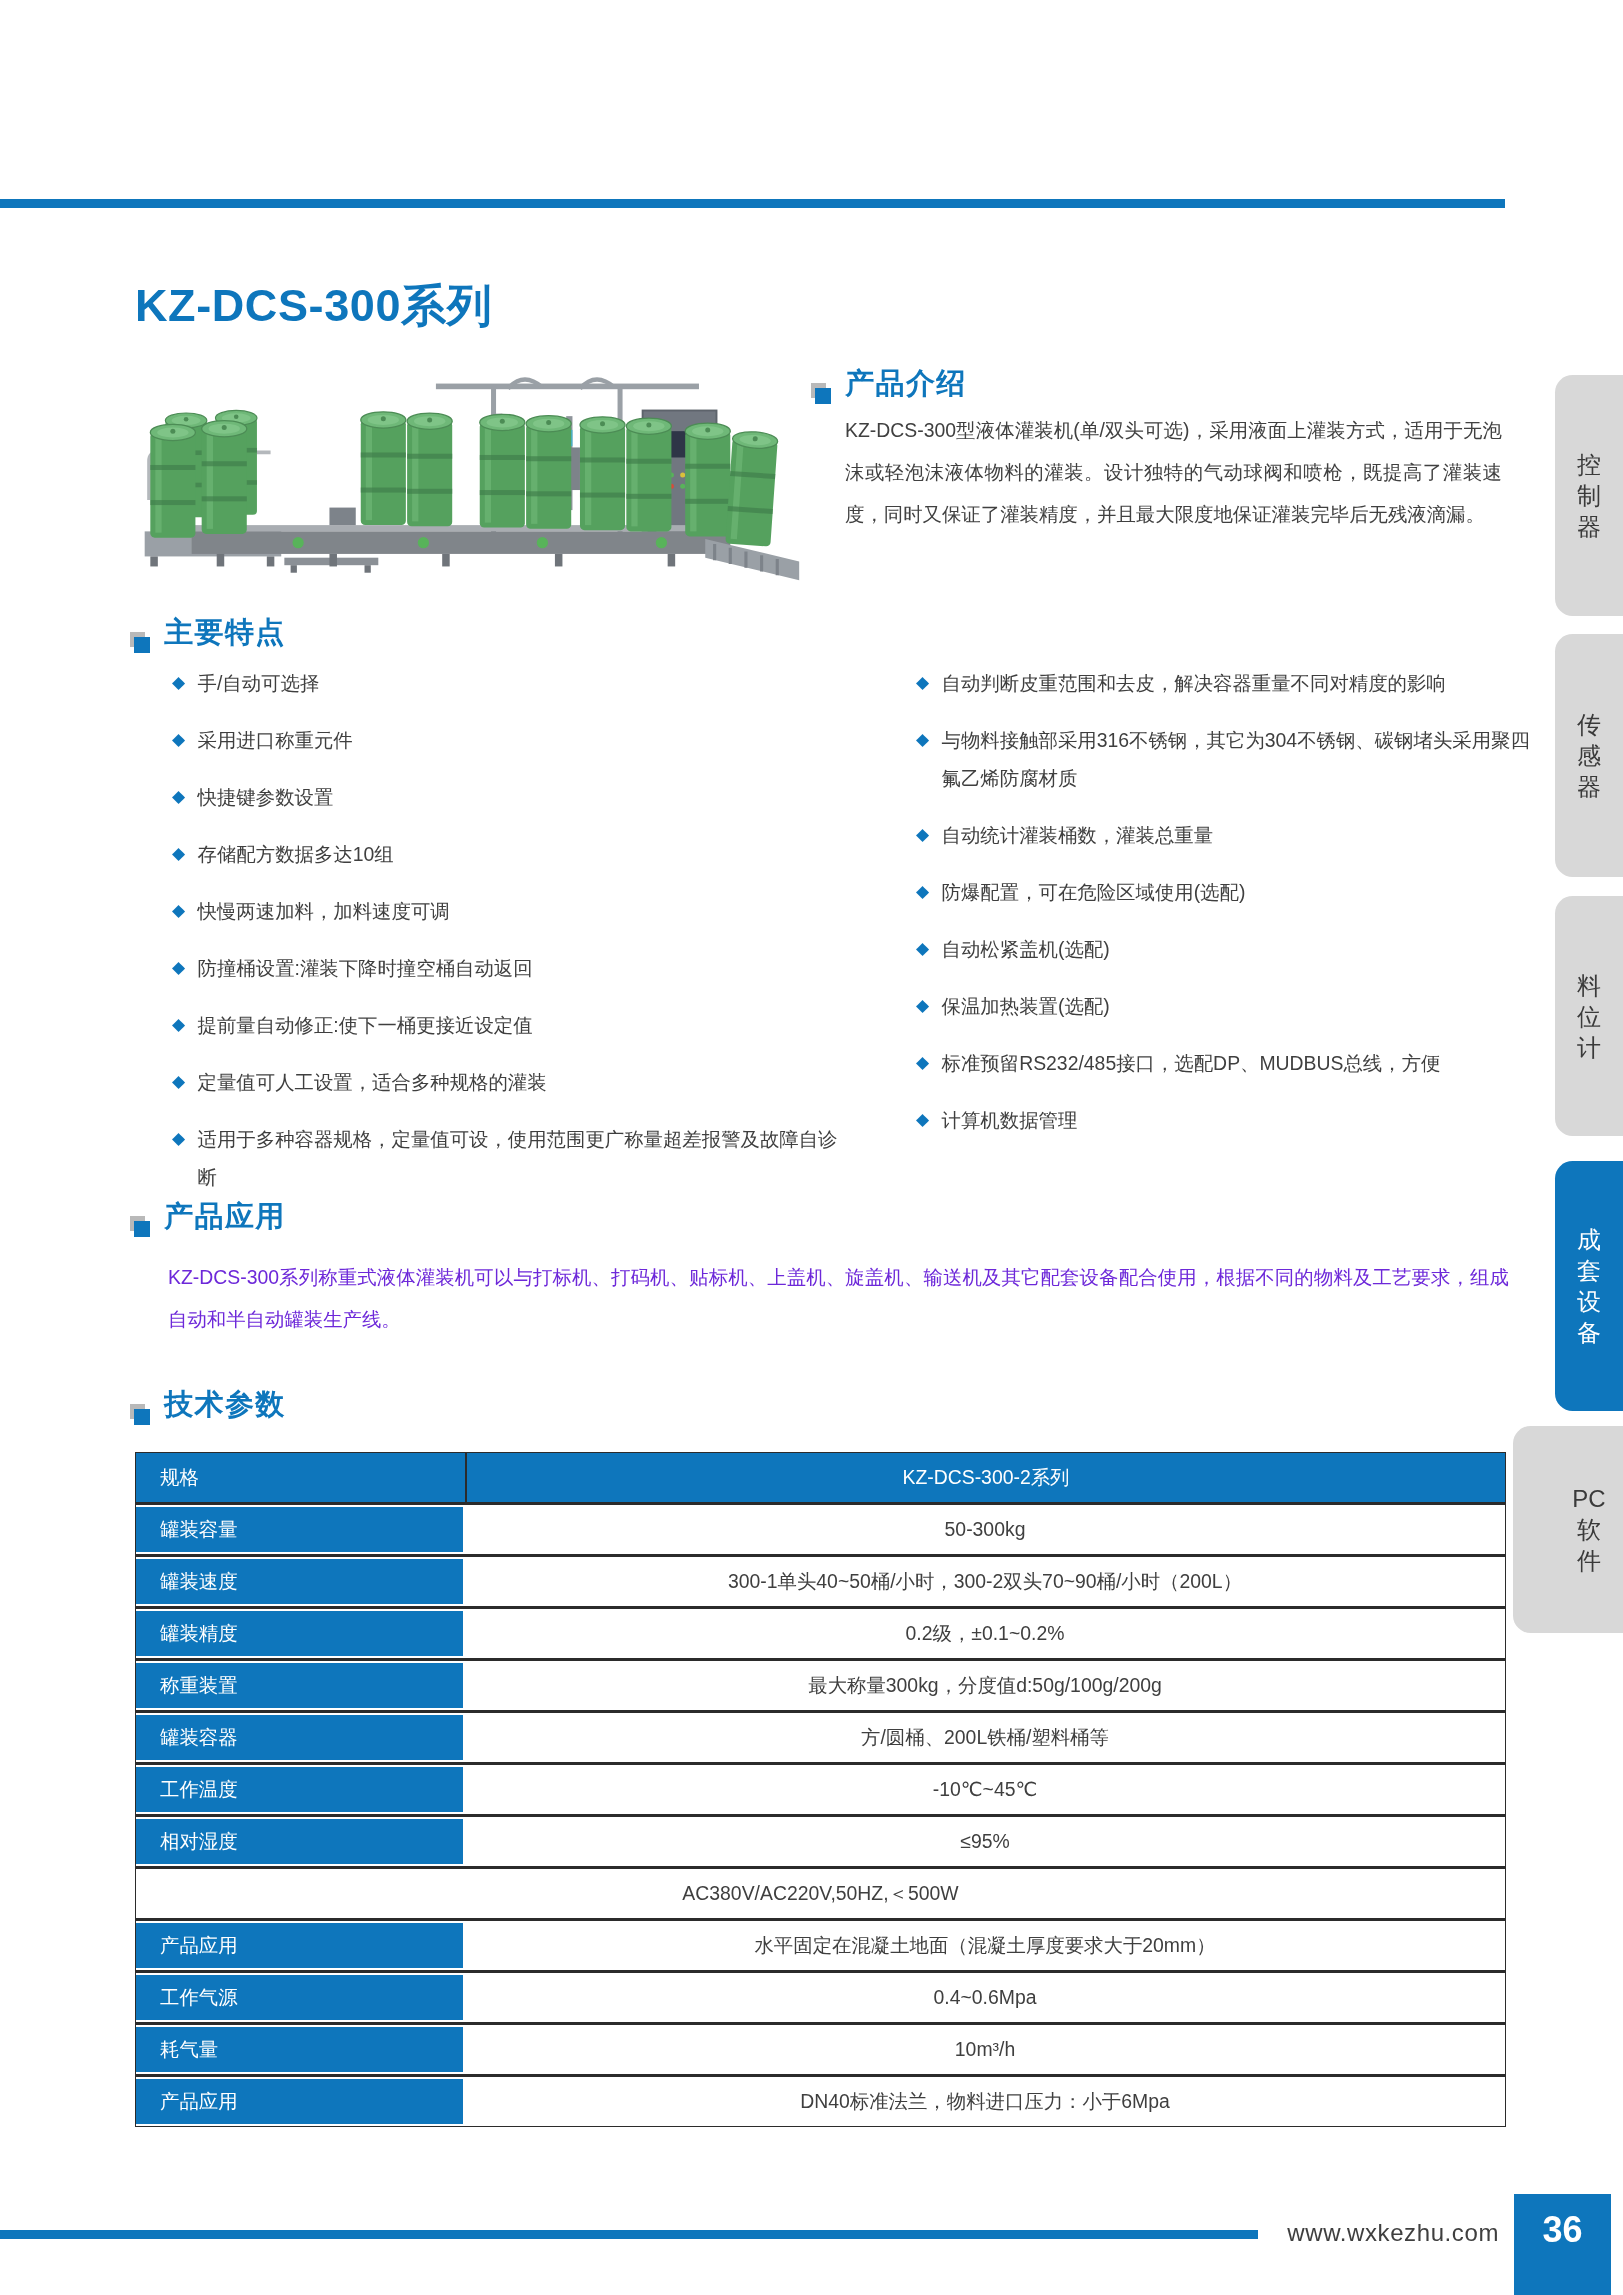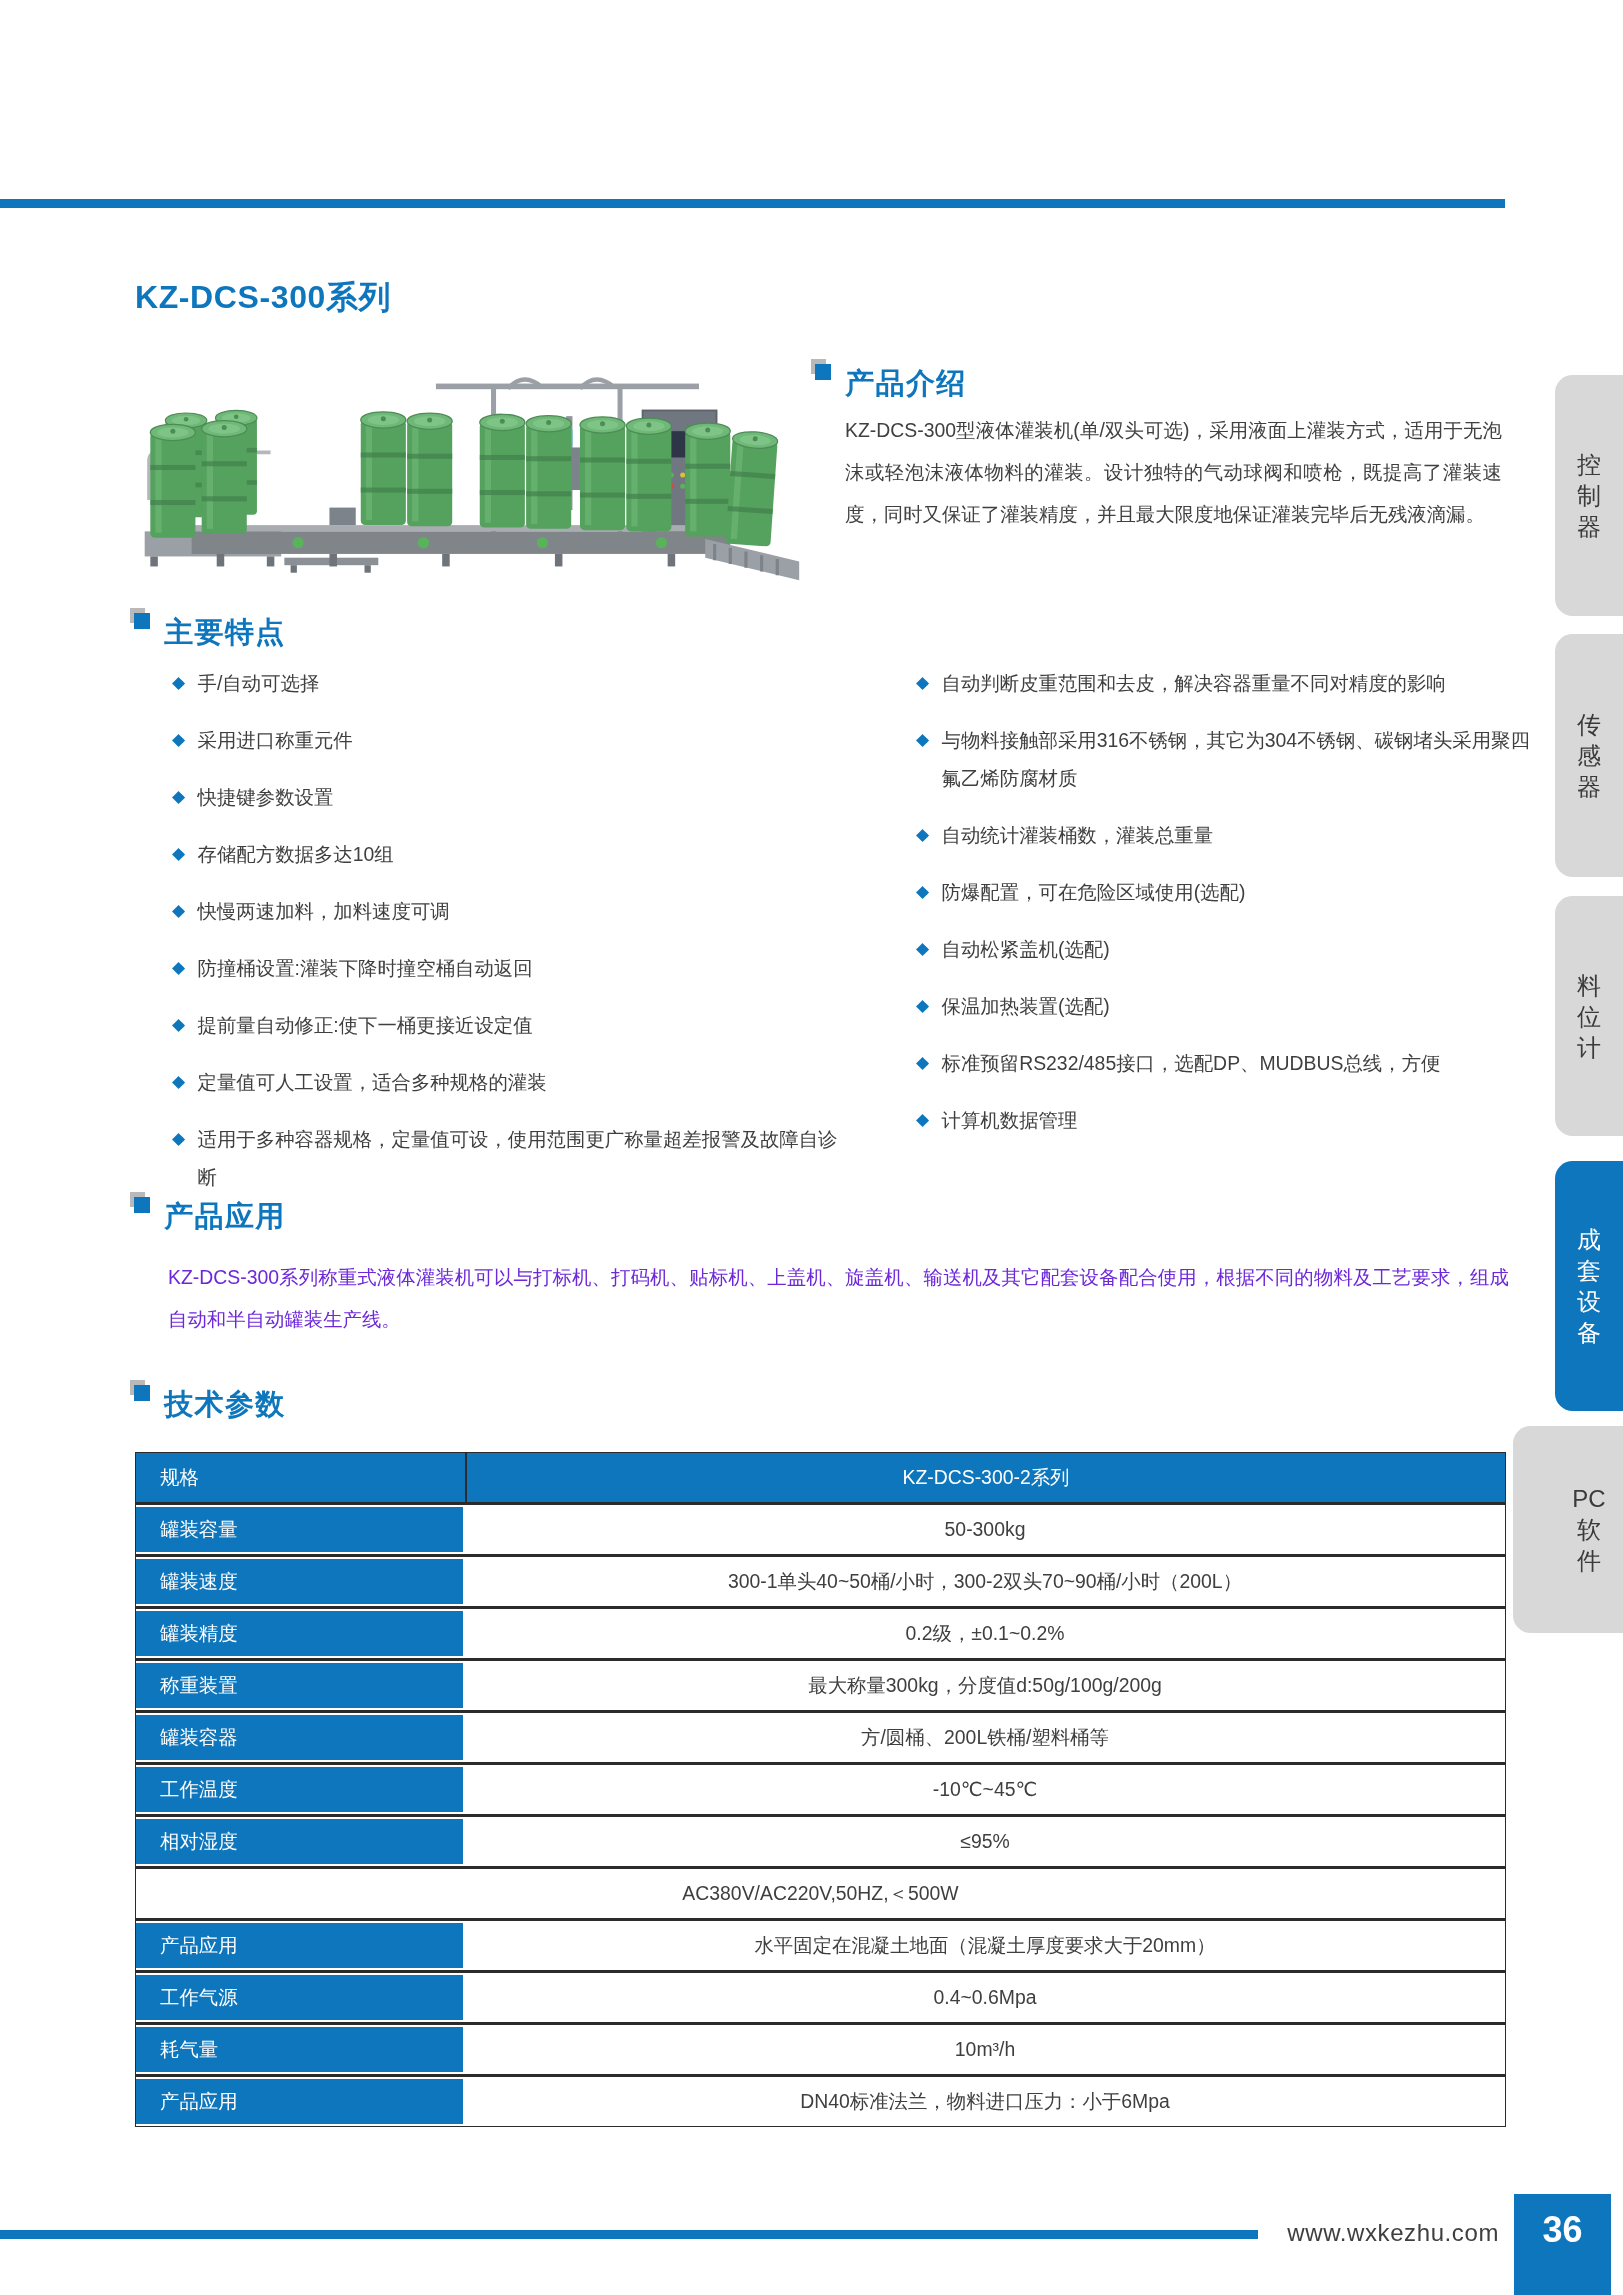--- a/index.html
+++ b/index.html
@@ -3,26 +3,26 @@
 <meta charset="utf-8">
 <style>
   html,body{margin:0;padding:0;background:#ffffff;}
   .page{
     position:relative;width:1623px;height:2295px;background:#ffffff;overflow:hidden;
     font-family:"Liberation Sans","DejaVu Sans",sans-serif;color:#3f3f3f;
   }
   
   .top-bar{position:absolute;left:0;top:199px;width:1505px;height:8.8px;background:var(--primary,#0e76bc);}
   
-  .title{position:absolute;left:135px;top:276px;margin:0;font-size:32px;font-weight:bold;
+  .title{position:absolute;left:135px;top:276px;margin:0;font-size:45px;font-weight:bold;
     color:var(--primary,#0e76bc);letter-spacing:0.6px;}
   
   .product-image{position:absolute;left:141px;top:351px;width:665px;height:238px;}
   
-  .sec-head{position:absolute;display:flex;align-items:flex-start;gap:14px;}
+  .sec-head{position:absolute;display:flex;align-items:flex-end;gap:14px;}
   .sec-head .sq{position:relative;width:16.3px;height:16.3px;display:inline-block;flex:0 0 auto;}
   .sec-head .sq::before{content:"";position:absolute;left:-4.4px;top:-5px;width:15px;height:15px;background:#b9b9b9;}
   .sec-head .sq::after{content:"";position:absolute;left:0;top:0;width:16.3px;height:16.3px;background:var(--primary,#0e76bc);}
   .sec-title{font-size:29px;font-weight:bold;color:var(--primary,#0e76bc);letter-spacing:1.3px;}
   .head-intro{left:815px;top:364px;}
   .head-features{left:134px;top:613px;}
   .head-application{left:134px;top:1197px;}
   .head-specs{left:134px;top:1385px;}
   
   .intro-body{position:absolute;left:845px;top:409px;width:657px;margin:0;

